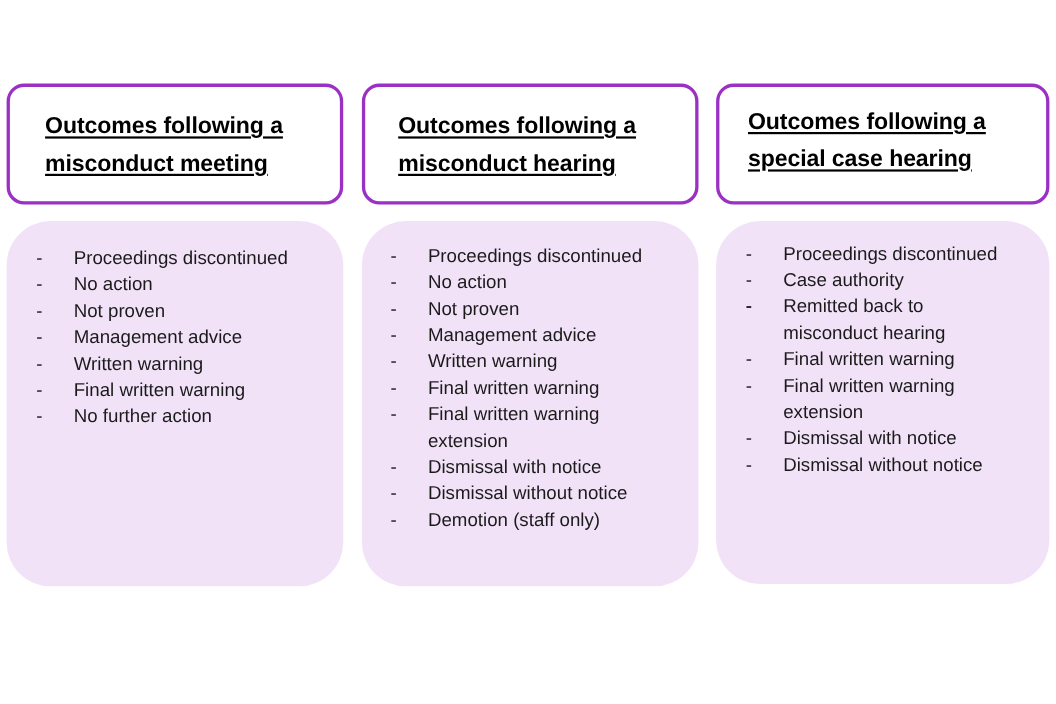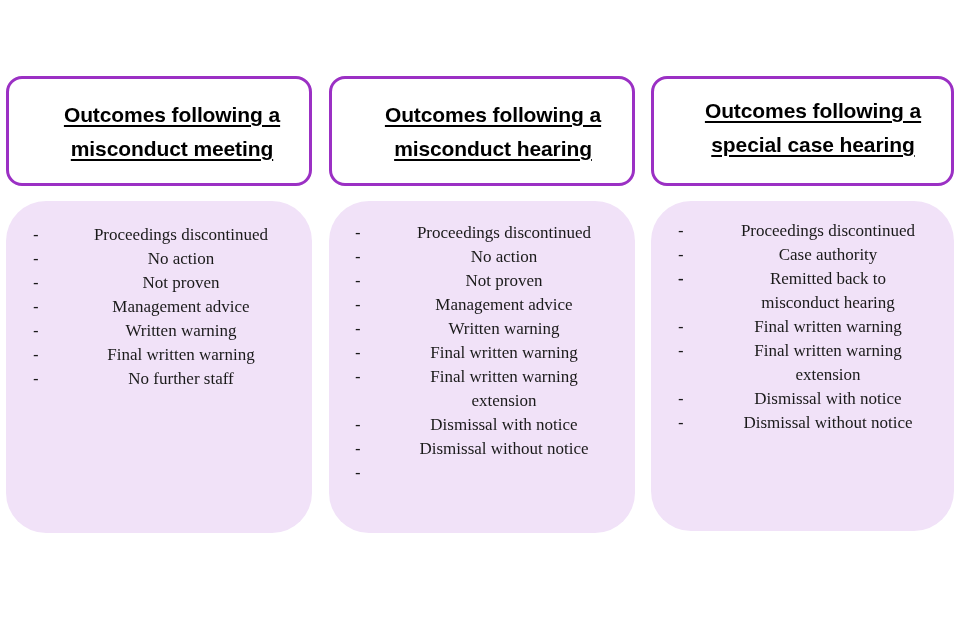--- a/index.html
+++ b/index.html
@@ -20,21 +20,20 @@
     left: 0;
     top: 0;
     width: 960px;
     height: 640px;
   }
 
   .column {
     position: absolute;
     top: 0;
     height: 640px;
-    text-align: center;
   }
 
   
   .col-1 { left: 6px;   width: 306px; }
   .col-2 { left: 329px; width: 306px; }
   .col-3 { left: 651px; width: 303px; }
 
   
   .header-card {
     position: absolute;
@@ -99,21 +98,20 @@
     position: absolute;
     left: 0;
     top: 0;
     font-size: 17px;
     line-height: 24px;
     color: #1a1a1a;
   }
   .outcome-item .otext {
     display: block;
     white-space: pre-line;
-    font-family: Liberation Serif, serif;
   }
 </style>
 </head>
 <body>
 
 <div id="board">
 
   <div class="column col-1">
     <div class="header-card">
       <div class="header-text">Outcomes following a
@@ -140,21 +138,21 @@
         <li class="outcome-item">
           <span class="dash">-</span>
           <span class="otext">Written warning</span>
         </li>
         <li class="outcome-item">
           <span class="dash">-</span>
           <span class="otext">Final written warning</span>
         </li>
         <li class="outcome-item">
           <span class="dash">-</span>
-          <span class="otext">No further staff</span>
+          <span class="otext">No further action</span>
         </li>
       </ul>
     </div>
   </div>
 
   <div class="column col-2">
     <div class="header-card">
       <div class="header-text">Outcomes following a
 misconduct hearing</div>
     </div>
@@ -192,20 +190,21 @@
         <li class="outcome-item">
           <span class="dash">-</span>
           <span class="otext">Dismissal with notice</span>
         </li>
         <li class="outcome-item">
           <span class="dash">-</span>
           <span class="otext">Dismissal without notice</span>
         </li>
         <li class="outcome-item">
           <span class="dash">-</span>
+          <span class="otext">Demotion (staff only)</span>
         </li>
       </ul>
     </div>
   </div>
 
   <div class="column col-3">
     <div class="header-card">
       <div class="header-text">Outcomes following a
 special case hearing</div>
     </div>

